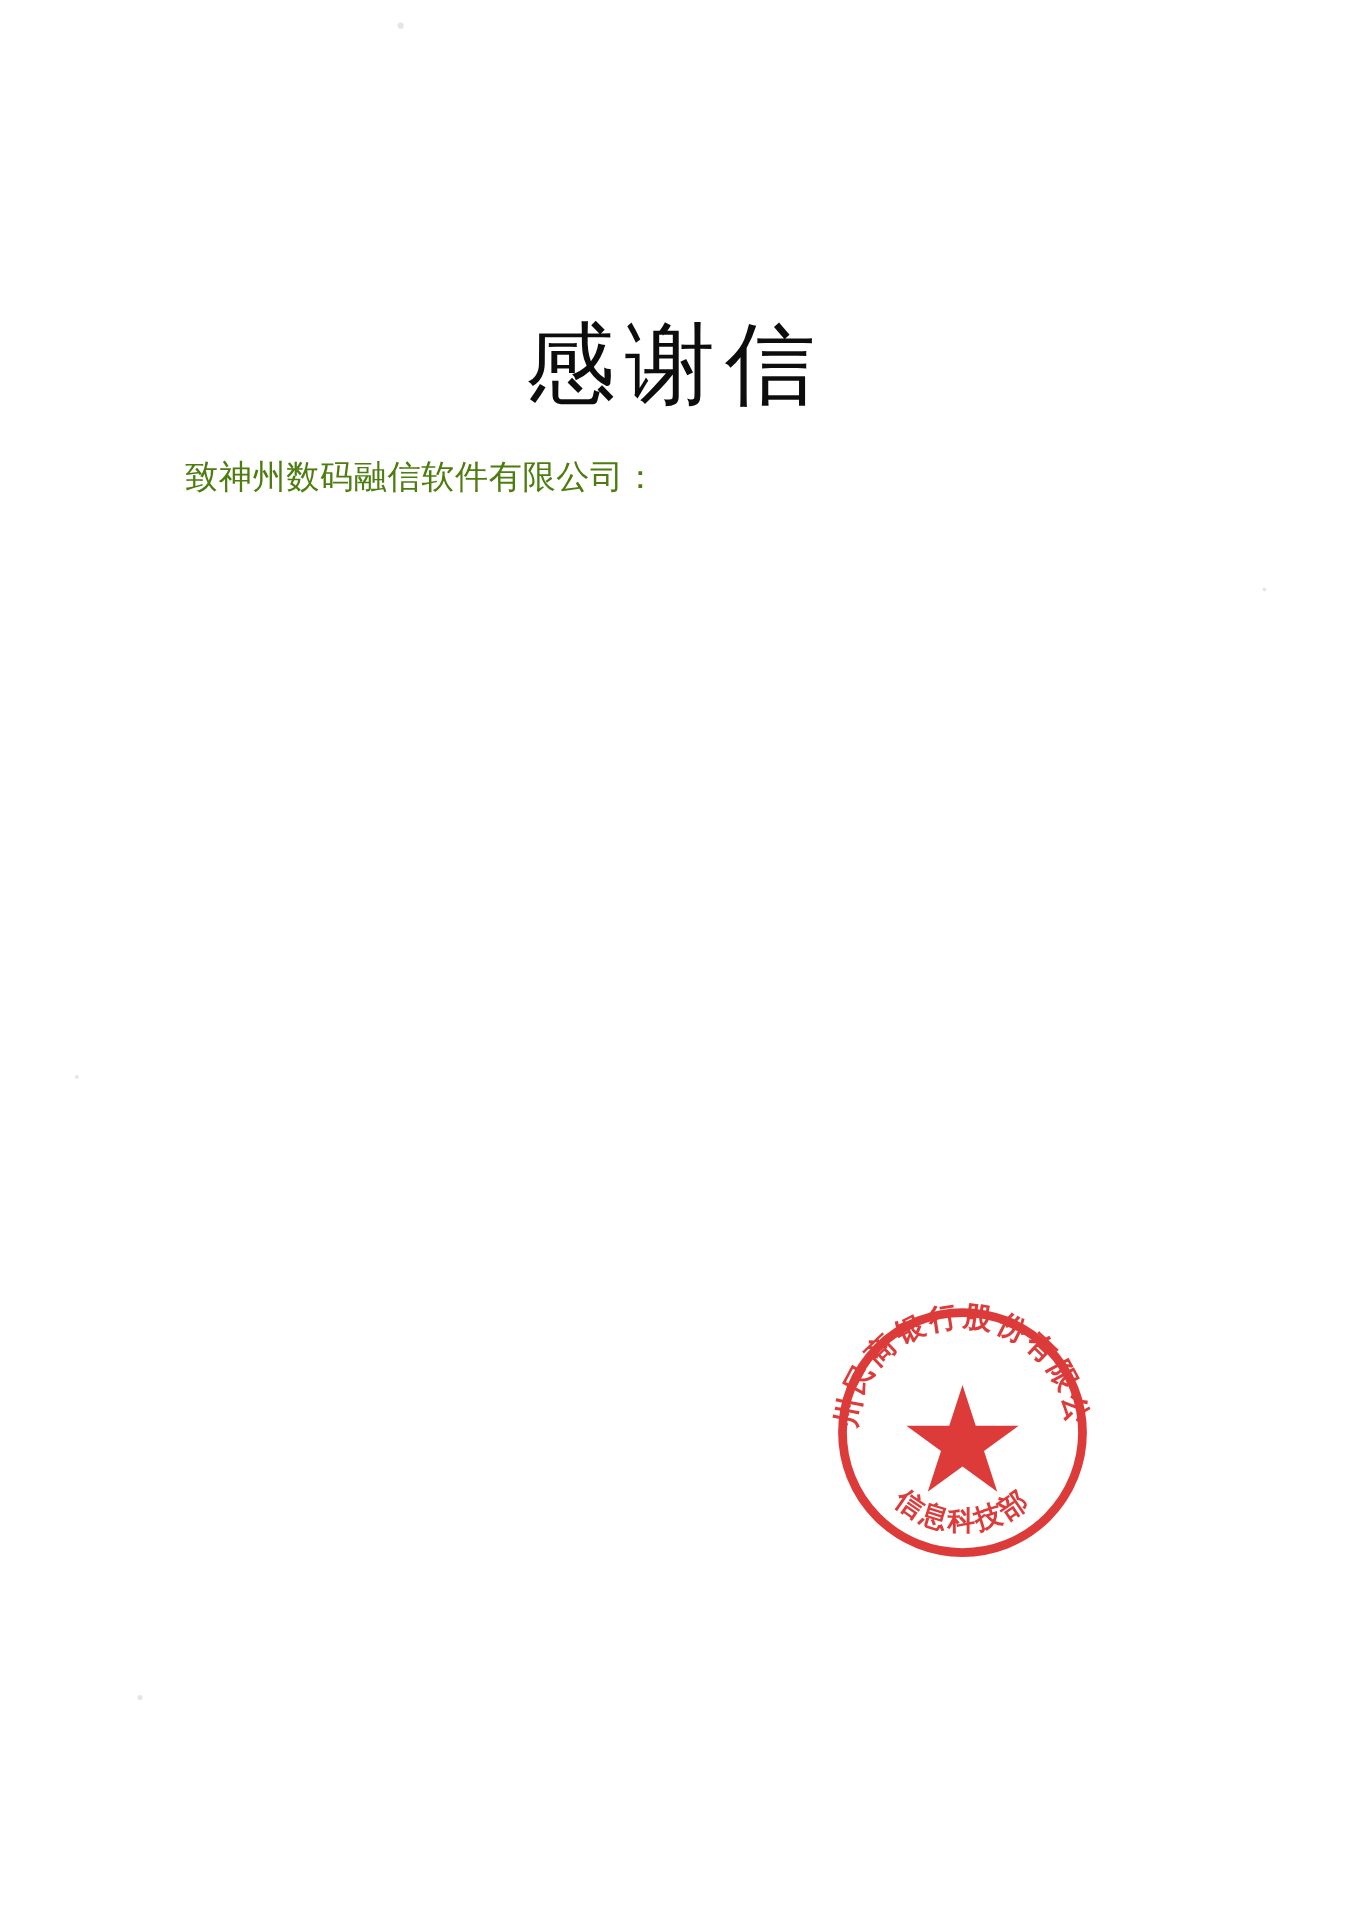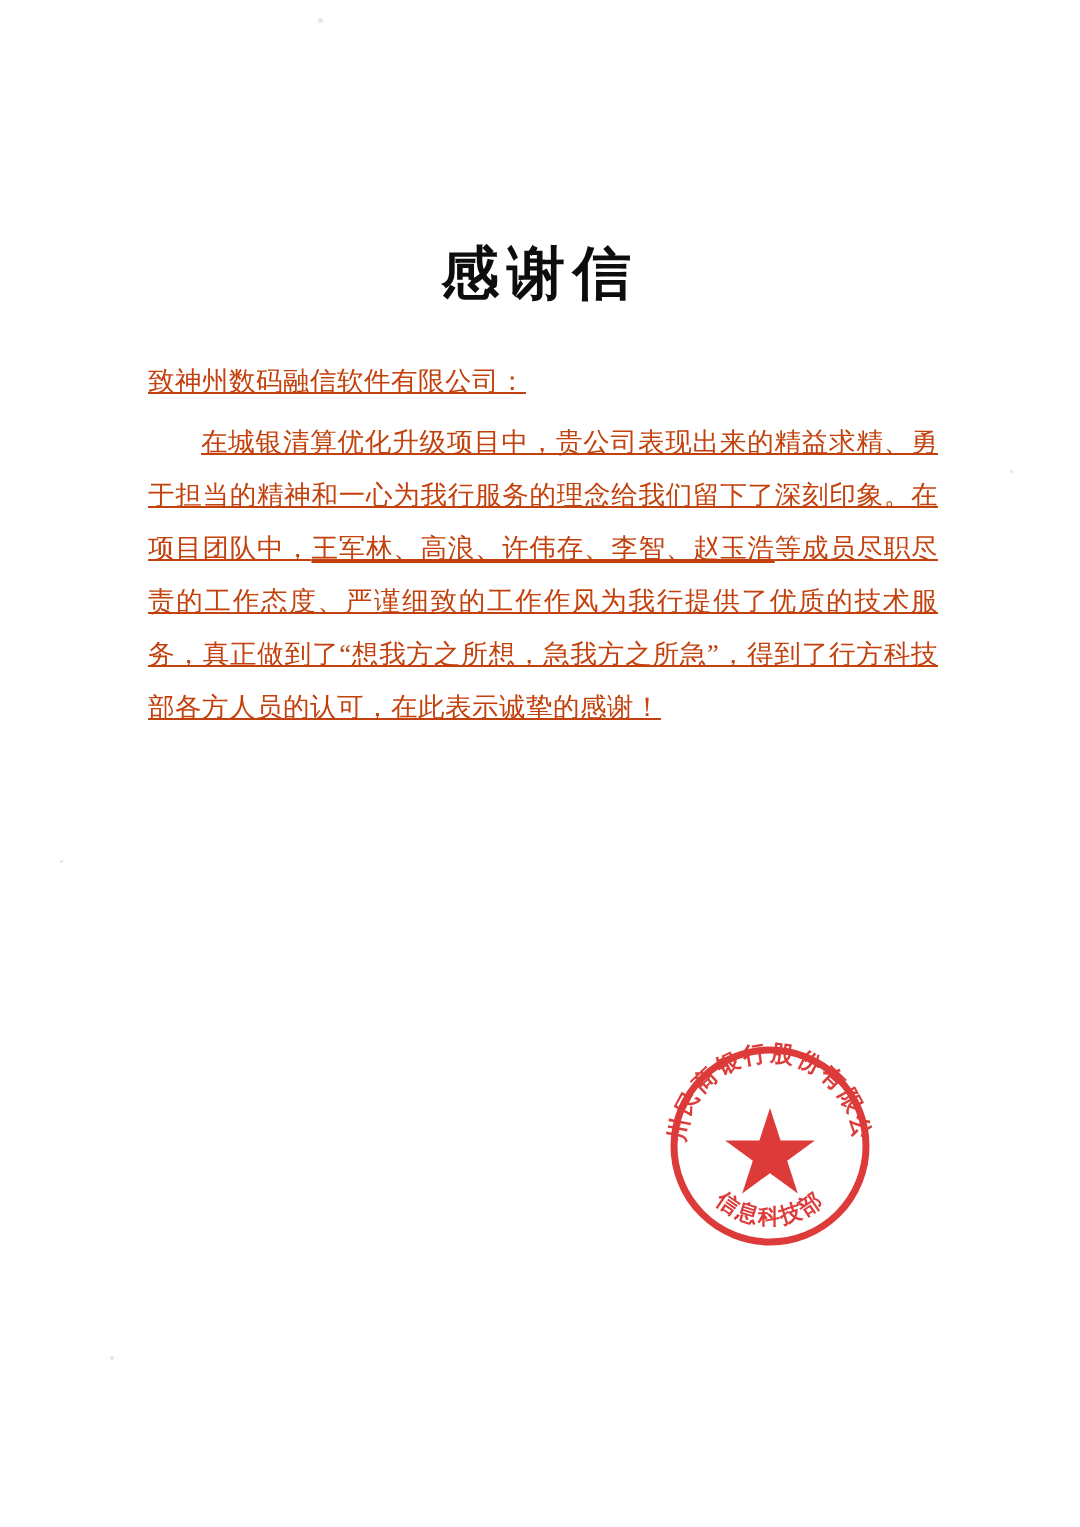--- a/index.html
+++ b/index.html
@@ -27,41 +27,40 @@
     background: #cfcfcf;
     border-radius: 50%;
     opacity: .55;
   }
   .letter-title {
     position: absolute;
     top: 196px;
     left: 0;
     width: 1080px;
     text-align: center;
-    font-size: 58px;
-    font-weight: bold;
+    font-size: 72px;
+    font-weight: normal;
     letter-spacing: 8px;
     font-family: "DejaVu Sans", "Liberation Sans", sans-serif;
     color: #0d0d0d;
   }
   .body-block {
     position: absolute;
     top: 355px;
     left: 148px;
     width: 790px;
   }
   .para {
     font-size: 26.5px;
     line-height: 53px;
     letter-spacing: 0.5px;
     text-align: justify;
     text-justify: inter-character;
     margin: 0 0 2px 0;
-    color: #c2410c;
-    text-decoration: underline;
+    color: #4d7c0f;
   }
   .salutation {
     margin-bottom: 8px;
   }
   .indent {
     text-indent: 2em;
   }
   .names {
     text-decoration: underline;
     text-underline-offset: 4px;
@@ -99,21 +98,20 @@
   <div class="speck" style="left:318px;top:18px;width:5px;height:5px;"></div>
   <div class="speck" style="left:110px;top:1356px;width:4px;height:4px;"></div>
   <div class="speck" style="left:1010px;top:470px;width:3px;height:3px;"></div>
   <div class="speck" style="left:60px;top:860px;width:3px;height:3px;"></div>
 
   <h1 class="letter-title">感谢信</h1>
 
   <div class="body-block">
     <p class="para salutation">致神州数码融信软件有限公司：</p>
 
-    <p class="para indent"><span>在城银清算优化升级项目中，贵公司表现出来的精益求精、勇于担当的精神和一心为我行服务的理念给我们留下了深刻印象。在项目团队中，</span><span class="names">王军林、高浪、许伟存、李智、赵玉浩</span><span>等成员尽职尽责的工作态度、严谨细致的工作作风为我行提供了优质的技术服务，真正做到了“想我方之所想，急我方之所急”，得到了行方科技部各方人员的认可，在此表示诚挚的感谢！</span></p>
 
   </div>
 
 
   <div class="stamp">
     <svg width="220" height="220" viewBox="0 0 220 220" xmlns="http://www.w3.org/2000/svg">
       <defs>
         <path id="arcTop" d="M 25,110 A 85,85 0 0 1 195,110" fill="none"></path>
         <path id="arcBottom" d="M 42,150 A 80,80 0 0 0 178,150" fill="none"></path>
       </defs>

